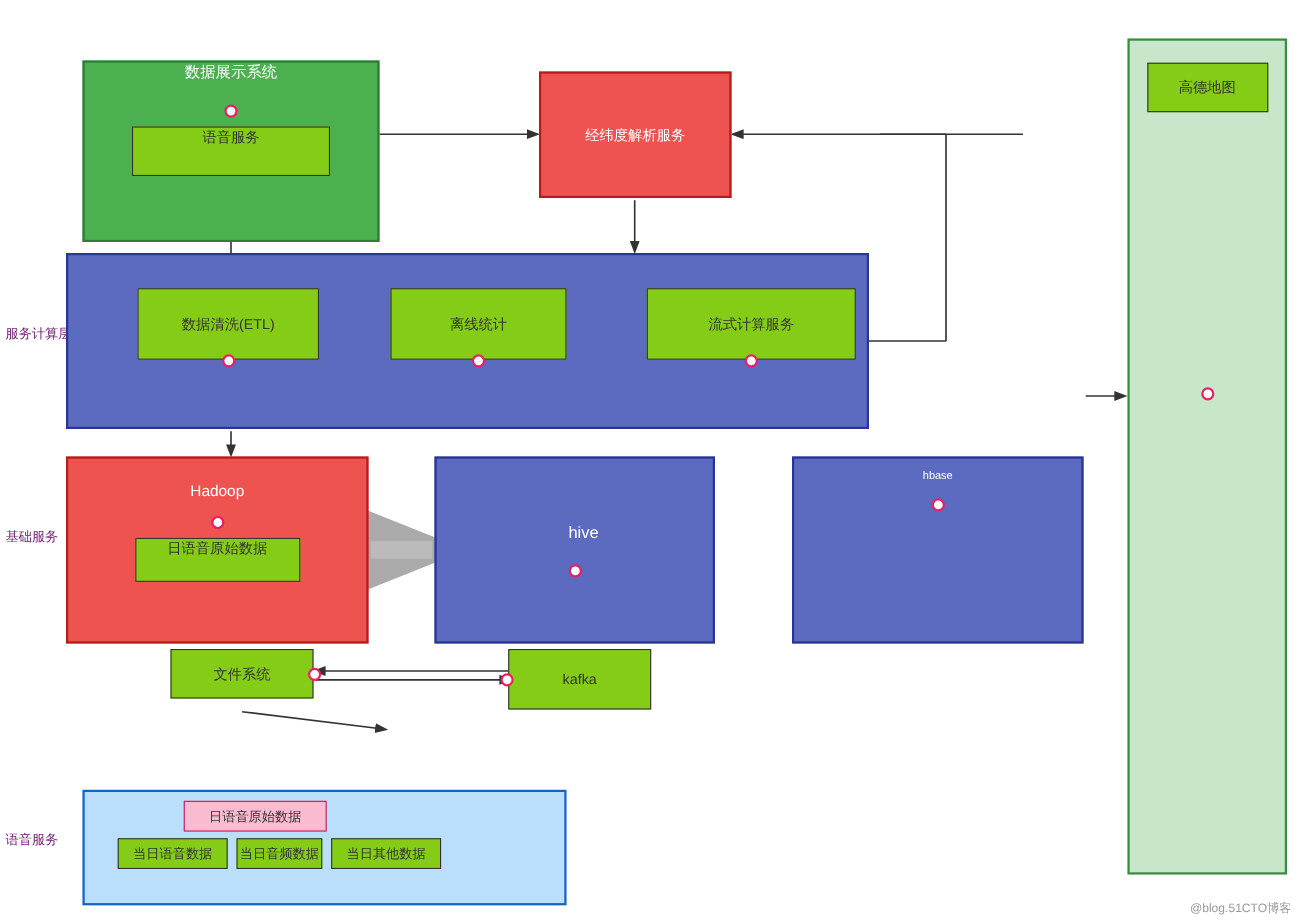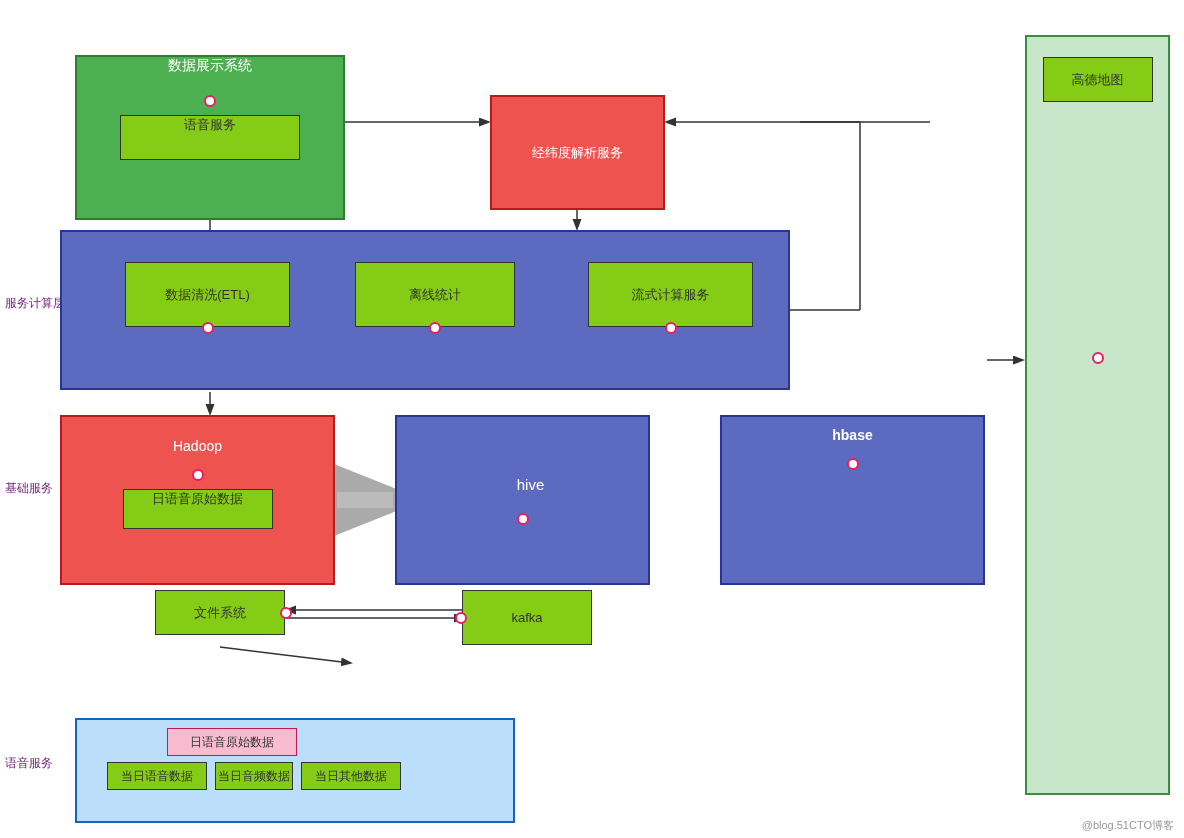--- a/index.html
+++ b/index.html
@@ -153,57 +153,57 @@
   <div class="layer-label" style="left:5px; top:755px;">语音服务</div>
 
   <div class="box box-green" style="left:75px; top:55px; width:270px; height:165px; flex-direction:column; justify-content:flex-start; padding-top:0;">
     <span class="box-label" style="font-size:14px; margin-bottom:20px;">数据展示系统</span>
     <div class="dot" style="position:relative; left:0; top:0; margin-bottom:8px;"></div>
     <div class="box-white" style="position:relative; width:180px; height:45px; border:1.5px solid #333;">
       <span class="box-label-dark">语音服务</span>
     </div>
   </div>
 
-  <div class="box box-red" style="left:490px; top:65px; width:175px; height:115px; flex-direction:column;margin-top:30px;">
+  <div class="box box-red" style="left:490px; top:65px; width:175px; height:115px; flex-direction:column;">
     <span class="box-label" style="font-size:13px;">经纬度解析服务</span>
   </div>
 
   <div class="box box-blue" style="left:60px; top:230px; width:730px; height:160px;">
   </div>
 
   <div class="box box-white" style="left:125px; top:262px; width:165px; height:65px;">
     <span class="box-label-dark">数据清洗(ETL)</span>
     <div class="dot" style="position:absolute; bottom:-8px; left:50%; transform:translateX(-50%);"></div>
   </div>
 
   <div class="box box-white" style="left:355px; top:262px; width:160px; height:65px;">
     <span class="box-label-dark">离线统计</span>
     <div class="dot" style="position:absolute; bottom:-8px; left:50%; transform:translateX(-50%);"></div>
   </div>
 
-  <div class="box box-white" style="left:588px; top:262px; width:165px; height:65px;">
+  <div class="box box-white" style="left:588px; top:262px; width:190px; height:65px;">
     <span class="box-label-dark">流式计算服务</span>
     <div class="dot" style="position:absolute; bottom:-8px; left:50%; transform:translateX(-50%);"></div>
   </div>
 
   <div class="box box-red" style="left:60px; top:415px; width:275px; height:170px; flex-direction:column; justify-content:flex-start; padding-top:21px;">
     <span class="box-label" style="font-size:14px; margin-bottom:15px;">Hadoop</span>
     <div class="dot" style="position:relative; margin-bottom:8px;"></div>
     <div class="box-white" style="position:relative; width:150px; height:40px; border:1.5px solid #333;">
       <span class="box-label-dark">日语音原始数据</span>
     </div>
   </div>
 
   <div class="box box-blue" style="left:395px; top:415px; width:255px; height:170px; flex-direction:column;">
     <span class="box-label" style="font-size:15px; margin-bottom:20px;padding-left:16px;">hive</span>
     <div class="dot" style="position:relative;"></div>
   </div>
 
   <div class="box box-blue" style="left:720px; top:415px; width:265px; height:170px; flex-direction:column; justify-content:flex-start; padding-top:10px;">
-    <span class="box-label" style="font-size:14px; margin-bottom:15px;font-weight:bold;">hbase</span>
+    <span class="box-label" style="font-size:10px; margin-bottom:15px;">hbase</span>
     <div class="dot" style="position:relative; margin-bottom:8px;"></div>
   </div>
 
   <div class="box box-light-green" style="left:1025px; top:35px; width:145px; height:760px; flex-direction:column; justify-content:flex-start; padding-top:20px;">
     <div class="box box-white" style="position:relative; width:110px; height:45px; border:1.5px solid #333; margin-bottom:250px;">
       <span class="box-label-dark">高德地图</span>
     </div>
     <div class="dot" style="position:relative;"></div>
   </div>
 

